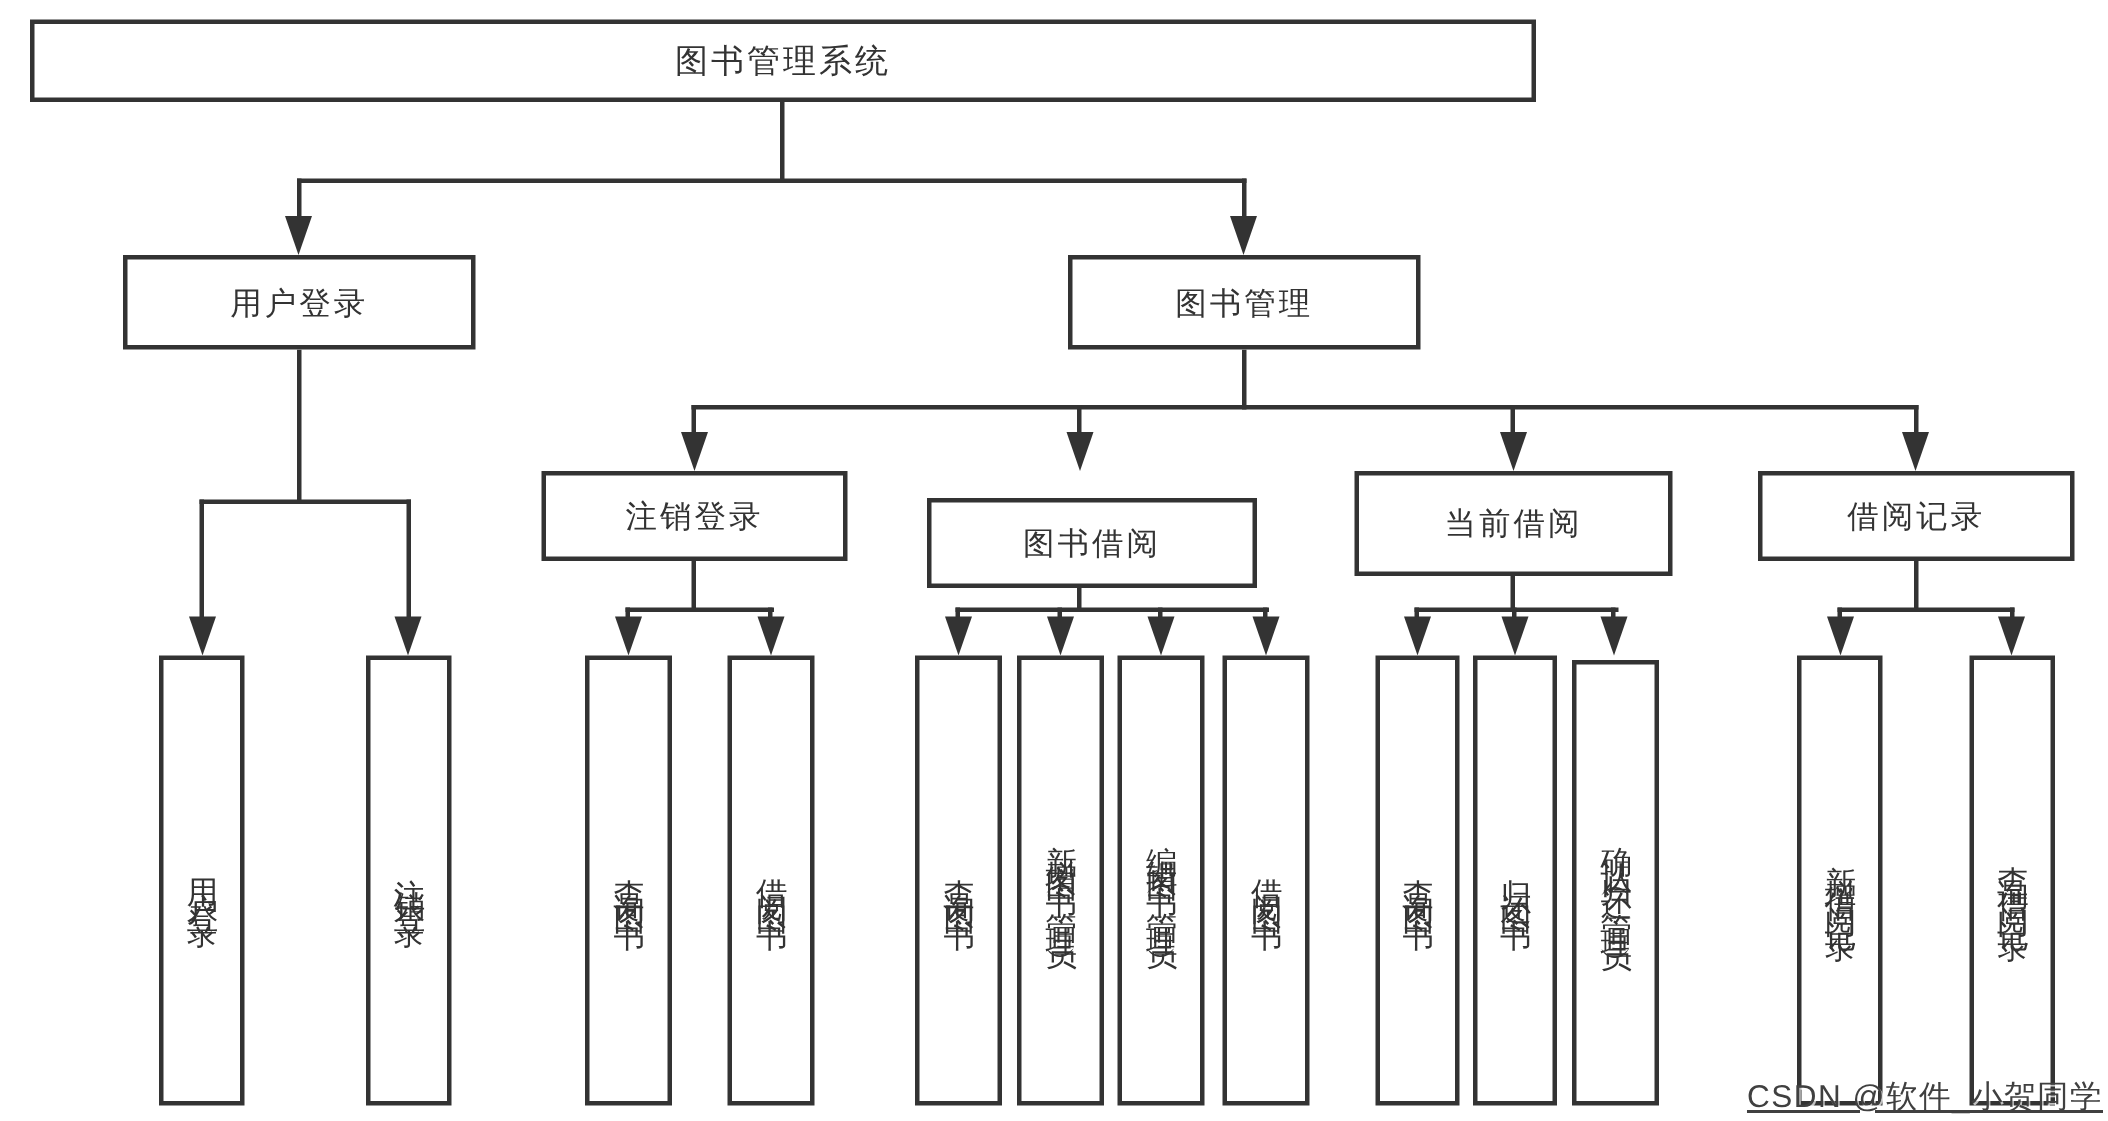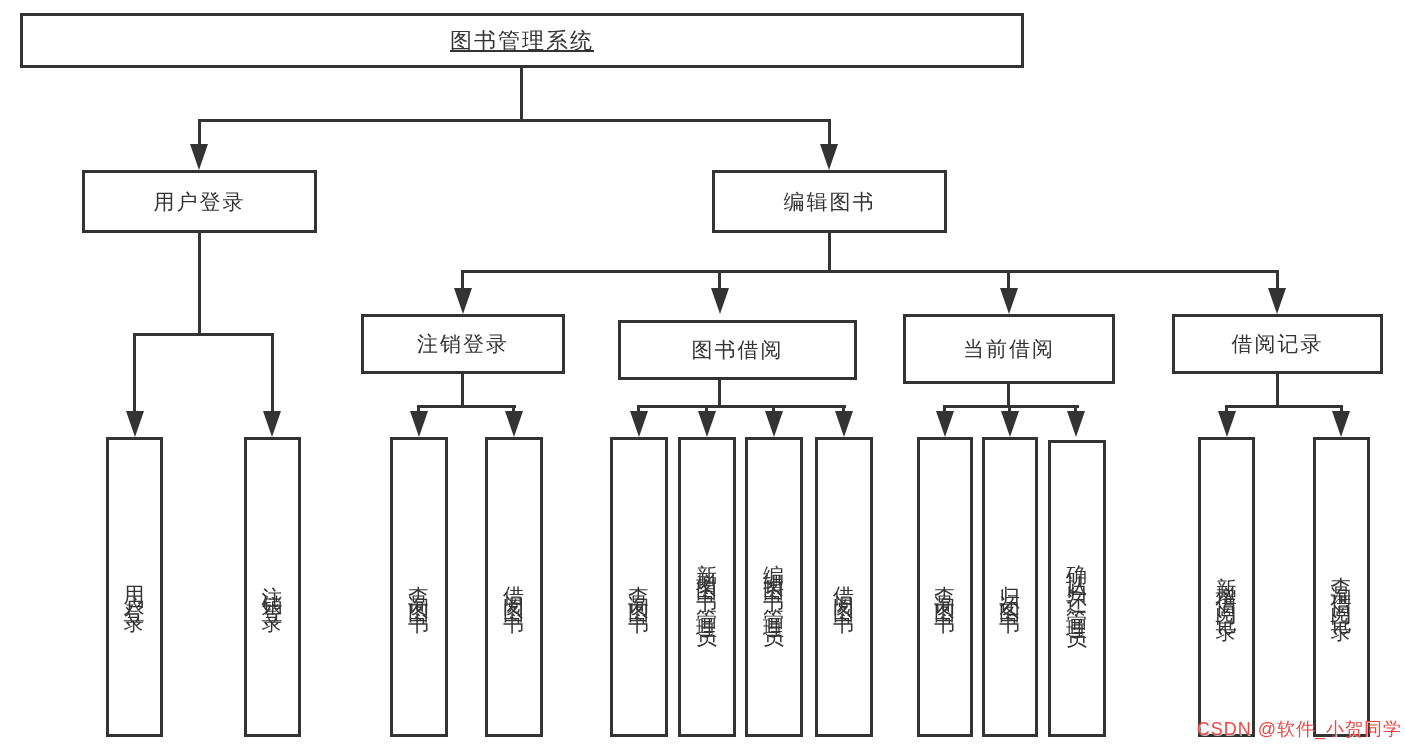--- a/index.html
+++ b/index.html
@@ -51,26 +51,27 @@
     height: 0;
     border-left: 9px solid transparent;
     border-right: 9px solid transparent;
     border-top: 26px solid #333333;
     z-index: 1;
   }
   .watermark {
     position: absolute;
     right: 3px;
     top: 717px;
-    font-size: 18px;
-    color: #ef4444;
+    font-size: 21px;
+    color: #404040;
     letter-spacing: 1px;
     text-shadow: 1px 1px 0 rgba(255,255,255,0.7);
     z-index: 3;
     white-space: nowrap;
+    text-decoration: underline;
   }
 </style>
 </head>
 <body>
 
 <div class="canvas">
 
   <div class="ln" style="left:520px; top:68px;  height:53px;"></div>
 
   <div class="lh" style="left:198px; top:119px; width:633px;"></div>
@@ -124,35 +125,35 @@
   <div class="ln" style="left:1074px; top:405px; height:9px;"></div>
   <div class="arr" style="left:1067px; top:411px;"></div>
 
   <div class="ln" style="left:1276px; top:374px; height:34px;"></div>
   <div class="lh" style="left:1225px; top:405px; width:118px;"></div>
   <div class="ln" style="left:1225px; top:405px; height:9px;"></div>
   <div class="arr" style="left:1218px; top:411px;"></div>
   <div class="ln" style="left:1340px; top:405px; height:9px;"></div>
   <div class="arr" style="left:1332px; top:411px;"></div>
 
-  <div class="box" style="left:20px; top:13px; width:1004px; height:55px;text-decoration:underline;">
+  <div class="box" style="left:20px; top:13px; width:1004px; height:55px;">
     <span class="hlabel root-label">图书管理系统</span>
   </div>
 
   <div class="box" style="left:82px; top:170px; width:235px; height:63px;">
     <span class="hlabel">用户登录</span>
   </div>
   <div class="box" style="left:712px; top:170px; width:235px; height:63px;">
-    <span class="hlabel">编辑图书</span>
+    <span class="hlabel">图书管理</span>
   </div>
 
   <div class="box" style="left:361px; top:314px; width:204px; height:60px;">
     <span class="hlabel">注销登录</span>
   </div>
-  <div class="box" style="left:618px; top:320px; width:239px; height:60px;">
+  <div class="box" style="left:618px; top:332px; width:220px; height:60px;">
     <span class="hlabel">图书借阅</span>
   </div>
   <div class="box" style="left:903px; top:314px; width:212px; height:70px;">
     <span class="hlabel">当前借阅</span>
   </div>
   <div class="box" style="left:1172px; top:314px; width:211px; height:60px;">
     <span class="hlabel">借阅记录</span>
   </div>
 
   <div class="box" style="left:106px; top:437px; width:57px; height:300px;">

